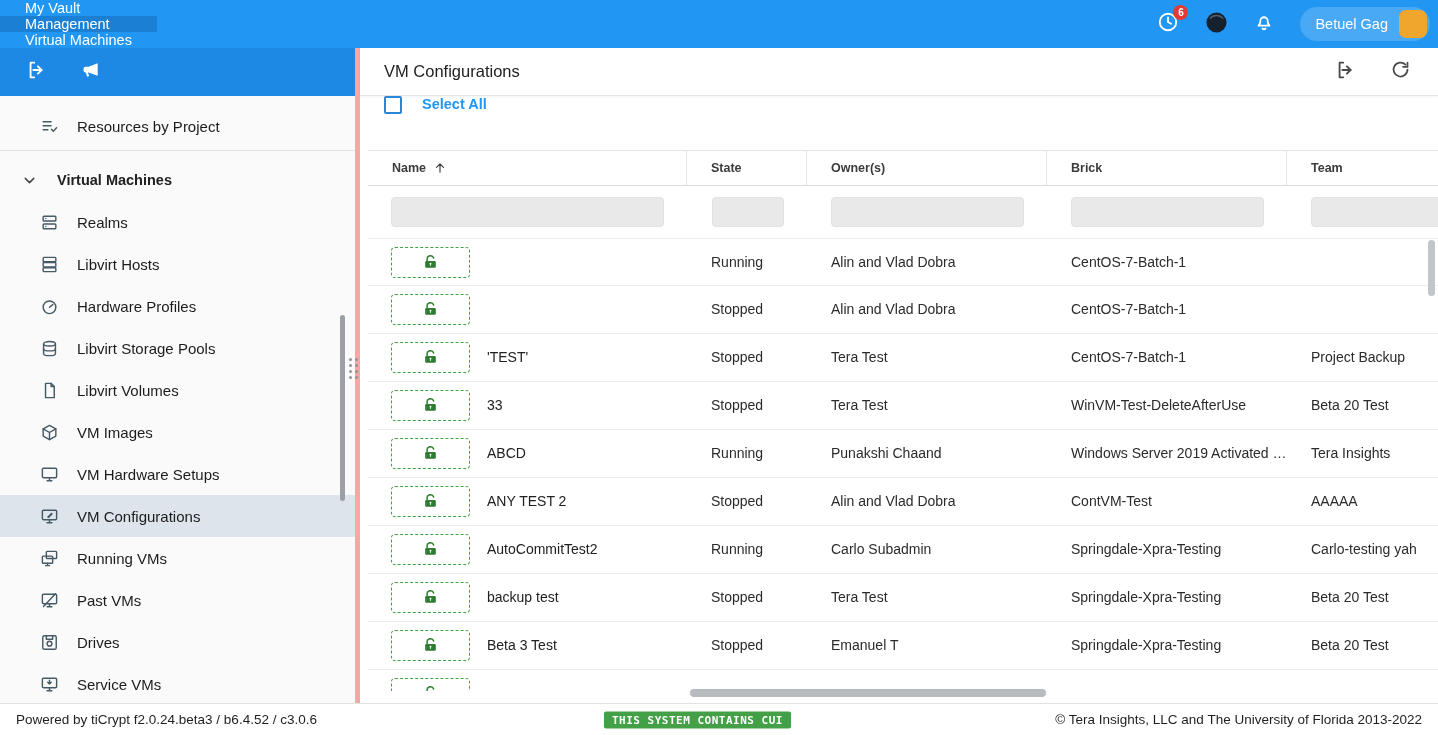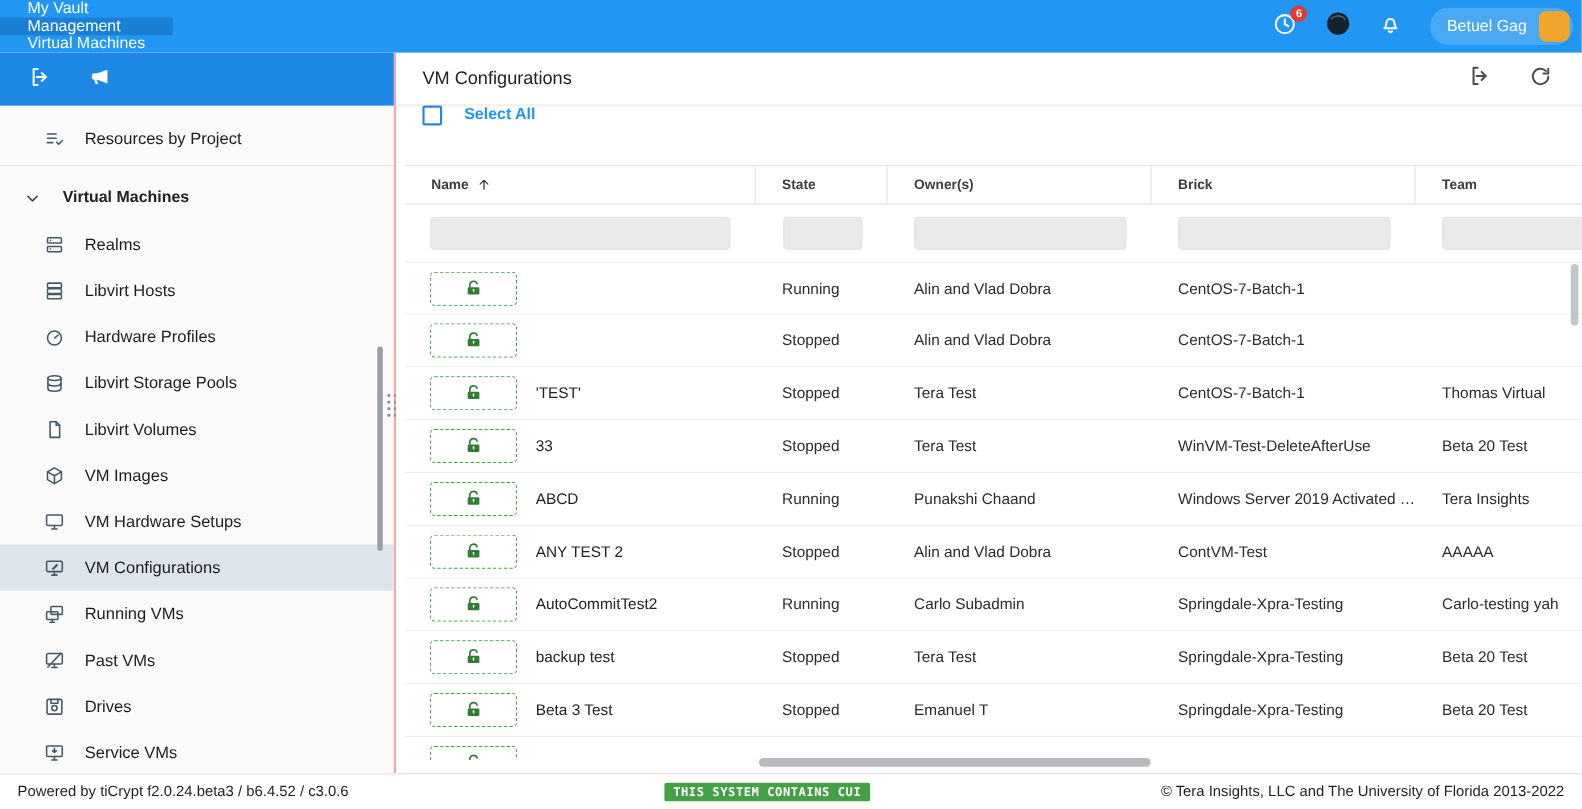--- a/index.html
+++ b/index.html
@@ -16,21 +16,21 @@
   .count-badge { position:absolute; top:-7px; right:-8px; background:#e53935; color:#fff; font-size:10px; font-weight:700;
     min-width:15px; height:15px; padding:0 3px; border-radius:8px; display:flex; align-items:center; justify-content:center; }
   .user-pill { display:flex; align-items:center; gap:11px; background:rgba(255,255,255,.18); border-radius:18px;
     padding:3px 3px 3px 15px; font-size:14.5px; font-weight:500; cursor:pointer; }
   .avatar { width:28px; height:28px; border-radius:7px; background:#f0a62c; }
 
   
   .app { display:flex; height:655px; }
 
   
-  .sidebar { width:360px; min-width:360px; background:#fafafa; border-right:2px solid #fca5a5; position:relative; }
+  .sidebar { width:360px; min-width:360px; background:#fafafa; border-right:5px solid #fca5a5; position:relative; }
   .sidebar-head { height:48px; background:#1e88e5; display:flex; align-items:center; gap:28px; padding-left:24px; color:#fff; }
   .sidebar-head .icon-btn { width:26px; height:26px; }
   .sb-item { display:flex; align-items:center; gap:18px; height:42px; padding-left:40px; font-size:15px; color:#1c1c1c; cursor:pointer; }
   .sb-item.resources { height:44px; margin-top:8px; }
   .sb-divider { border-bottom:1px solid #e1e1e1; margin-top:2px; }
   .section-head { display:flex; align-items:center; gap:18px; height:42px; padding-left:20px; font-weight:700; font-size:14.5px; margin-top:8px; cursor:pointer; }
   .sb-item.selected { background:#dde4ec; }
   .sb-icon { width:19px; height:19px; display:flex; align-items:center; justify-content:center; }
   .sb-scroll { position:absolute; right:10px; top:267px; width:5px; height:186px; background:#9aa0a6; border-radius:3px; }
   .resize-dots { position:absolute; right:-3px; top:310px; display:grid; grid-template-columns:3px 3px; gap:3px; cursor:col-resize; }
@@ -419,21 +419,21 @@
                     <circle cx="12" cy="13.6" r="1.3" fill="#fff"></circle>
                     <rect x="11.35" y="14.2" width="1.3" height="2.6" rx="0.6" fill="#fff"></rect>
                   </svg>
                 </span>
               </button>
               <span class="vm-name">'TEST'</span>
             </div>
             <div class="td c1">Stopped</div>
             <div class="td c2">Tera Test</div>
             <div class="td c3">CentOS-7-Batch-1</div>
-            <div class="td c4">Thomas Virtual</div>
+            <div class="td c4">Project Backup</div>
           </div>
           <div class="trow">
             <div class="td c0">
               <button class="lock-btn">
                 <span style="display:flex">
                   <svg viewBox="0 0 24 24" width="17" height="17">
                     <path d="M7.2 10V7.2a4.8 4.8 0 0 1 9.3-1.6" fill="none" stroke="#2e7d32" stroke-width="2.1" stroke-linecap="round"></path>
                     <rect x="4.5" y="10" width="15" height="9.5" rx="1.6" fill="#2e7d32"></rect>
                     <circle cx="12" cy="13.6" r="1.3" fill="#fff"></circle>
                     <rect x="11.35" y="14.2" width="1.3" height="2.6" rx="0.6" fill="#fff"></rect>

